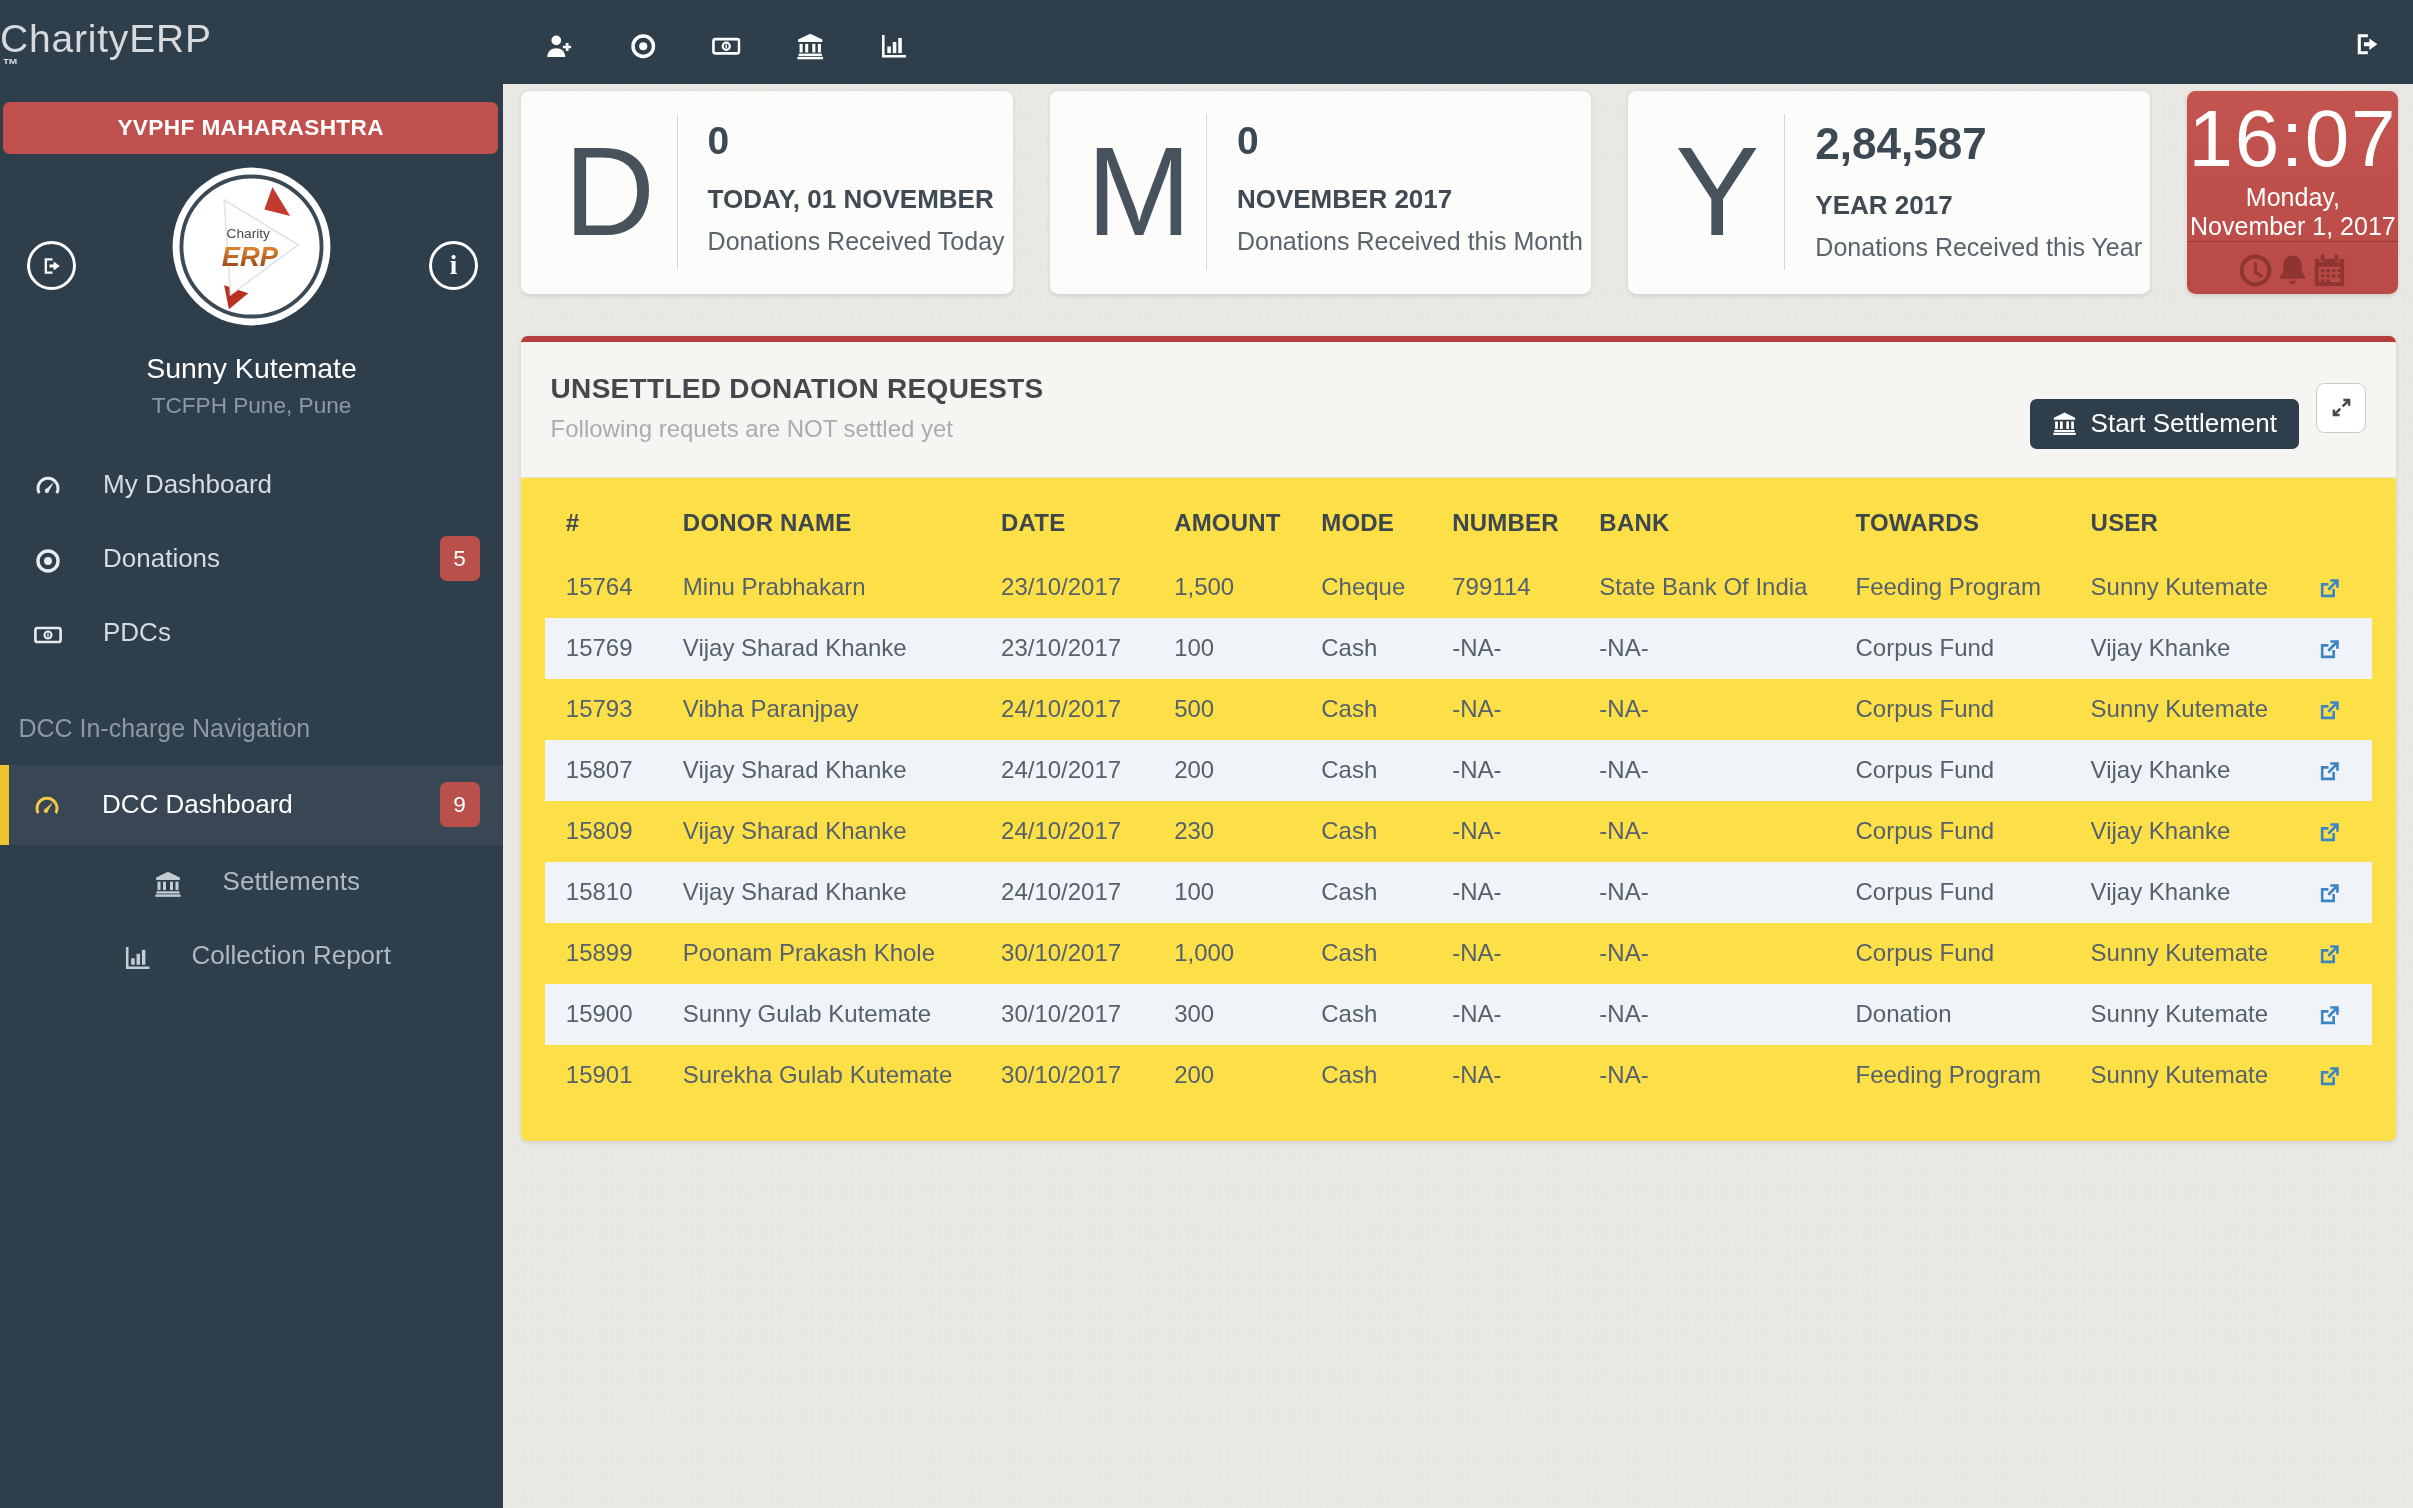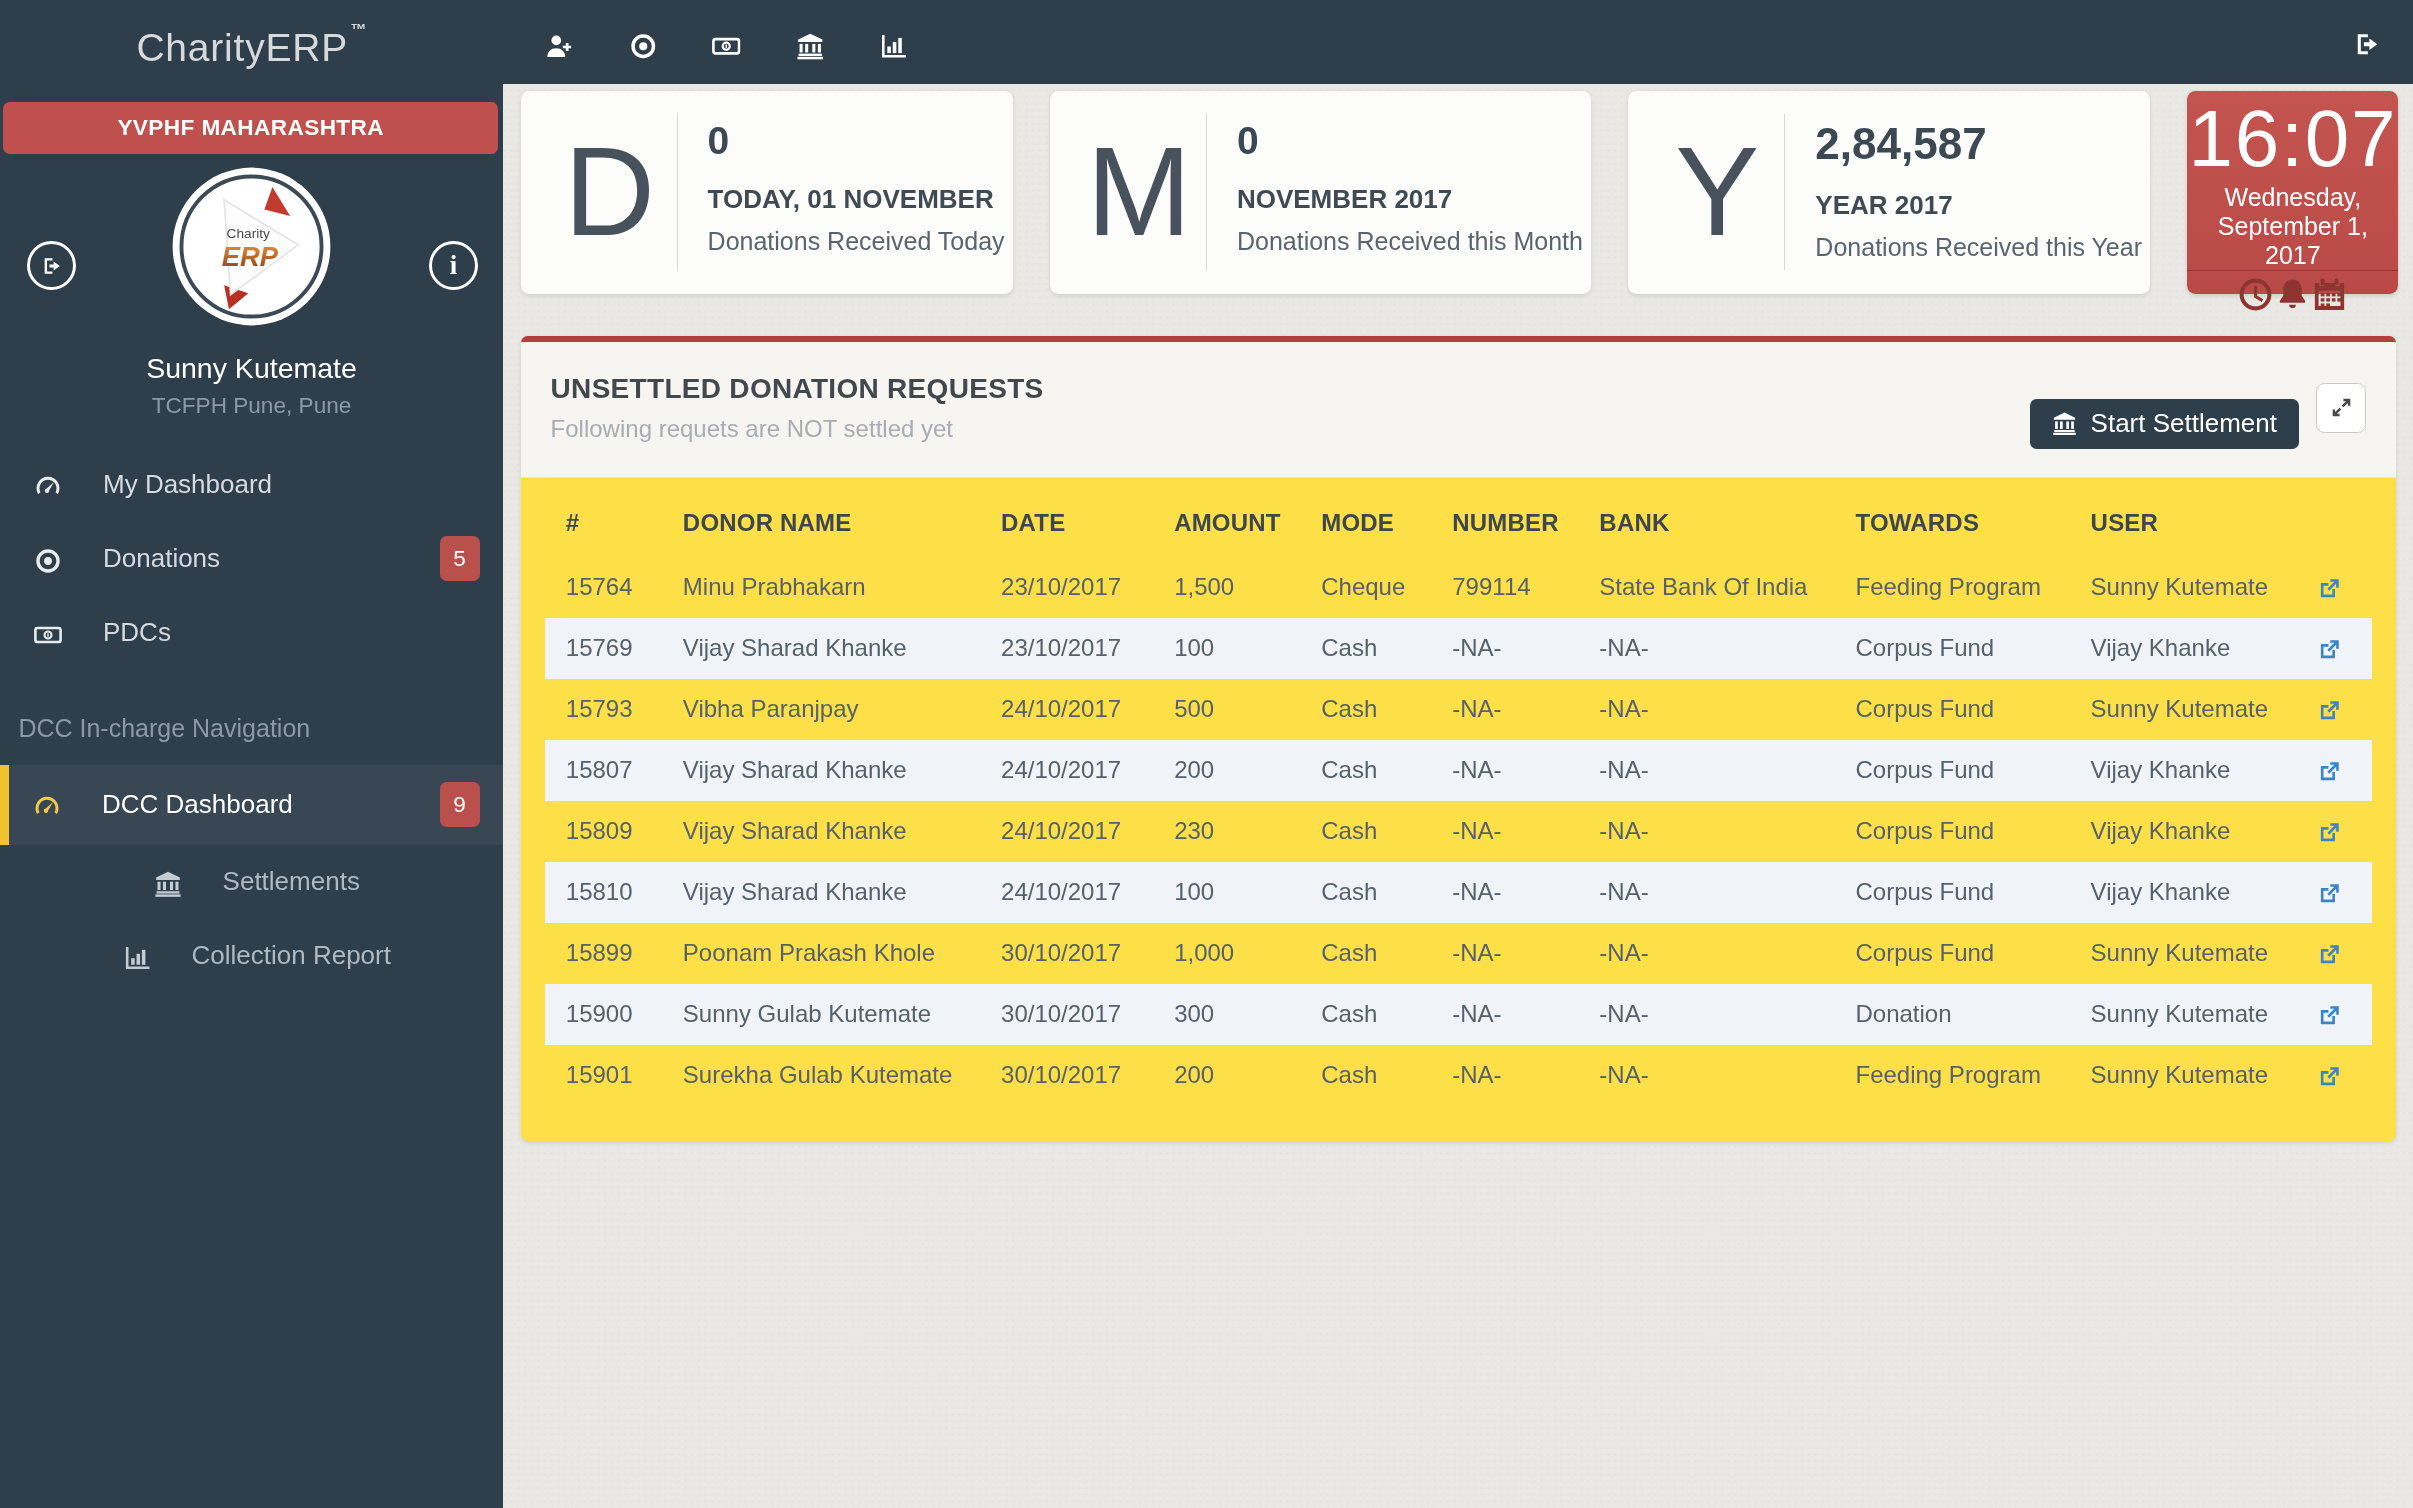--- a/index.html
+++ b/index.html
@@ -8,21 +8,21 @@
     font-family: "Liberation Sans", "DejaVu Sans", sans-serif;
     background: #eae8e4;
     background-image: radial-gradient(circle, rgba(120,110,100,.04) 1px, transparent 1.2px);
     background-size: 6.7px 6.7px;
     color: #5b6670;
   }
   .icon { width: 1em; height: 1em; fill: currentColor; display: inline-block; vertical-align: middle; }
 
   
   .topbar { height: 84px; background: #2e3e4a; display: flex; align-items: center; }
-  .brand { width: 503px; display: flex; justify-content: center; align-items: flex-start; padding-top: 11.7px; }
+  .brand { width: 503px; display: flex; justify-content: center; align-items: flex-start; padding-top: 11.7px; flex-direction: column; }
   .brand-text { color: #d7dadd; font-size: 39px; letter-spacing: 0.8px; font-weight: 400; }
   .brand-tm { color: #d7dadd; font-size: 16px; font-weight: 700; margin-left: 2.5px; position: relative; top: -5px; }
   .topnav { display: flex; gap: 55px; padding-left: 42px; align-items: center; }
   .topnav .navbtn { color: #fff; font-size: 28.5px; width: 28.5px; height: 28.5px; cursor: pointer; }
   .signout-top { margin-left: auto; margin-right: 32px; color: #fff; font-size: 28.5px; cursor: pointer; }
 
   
   .sidebar { position: absolute; top: 84px; left: 0; bottom: 0; width: 503px; background: #2e3e4a; }
   .org-banner {
     margin: 18.4px 5px 0 3.4px; height: 52px; background: #c0504d; border-radius: 6.7px;
@@ -323,21 +323,21 @@
       <div class="card-body">
         <div class="card-value" style="font-size:44px">2,84,587</div>
         <div class="card-title">YEAR 2017</div>
         <div class="card-sub">Donations Received this Year</div>
       </div>
     </div>
 
     <div class="clock-card">
       <div class="clock-top">
         <div class="clock-time">16:07</div>
-        <div class="clock-date">Wednesday, September 1, 2017</div>
+        <div class="clock-date">Monday, November 1, 2017</div>
       </div>
       <div class="clock-icons">
         <span class="cbtn"><svg class="icon" viewBox="0 0 24 24">
               <use href="#i-clock"></use>
             </svg></span>
         <span class="cbtn"><svg class="icon" viewBox="0 0 24 24">
               <use href="#i-bell"></use>
             </svg></span>
         <span class="cbtn"><svg class="icon" viewBox="0 0 24 24">
               <use href="#i-calendar"></use>

